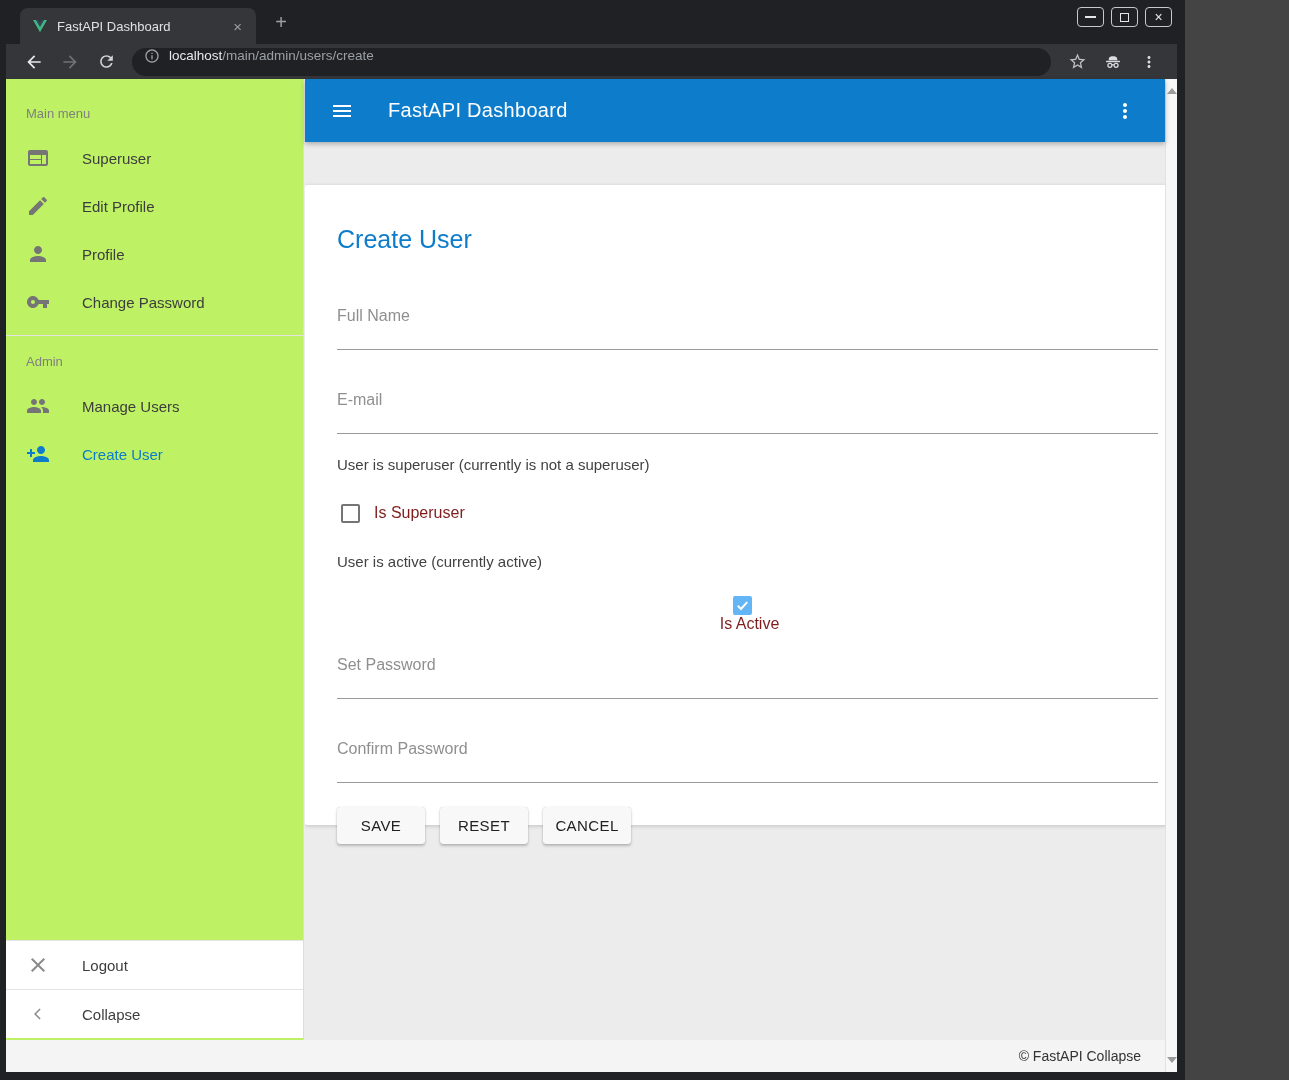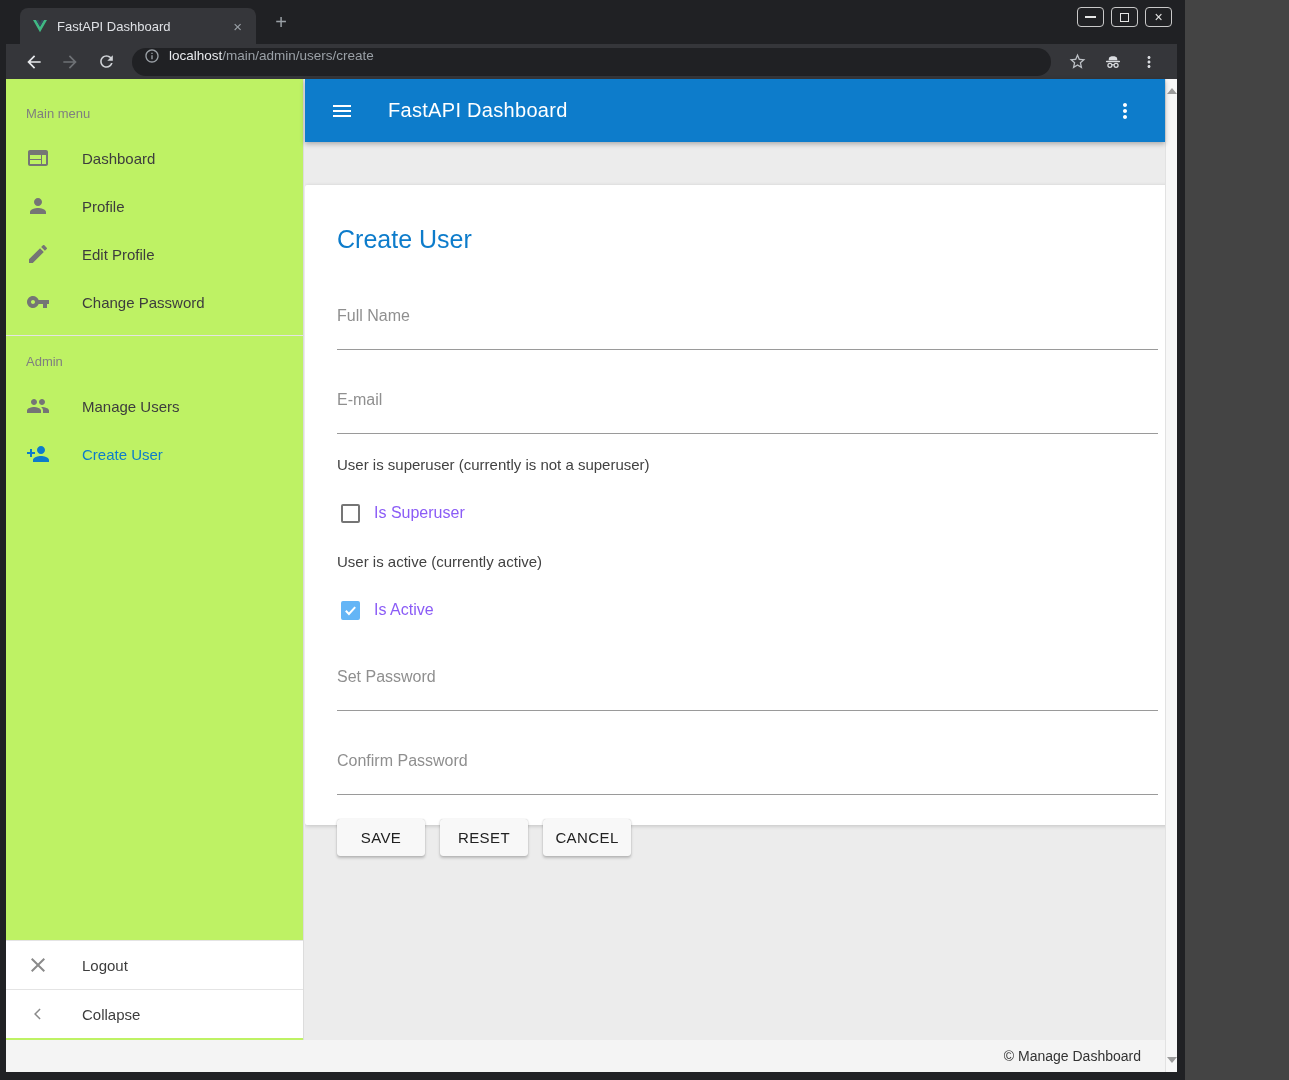--- a/index.html
+++ b/index.html
@@ -76,22 +76,22 @@
   .ufield::placeholder { color:#8f8f8f; opacity:1; }
   .f1 { margin-bottom:41px; }
   .f2 { margin-bottom:22px; }
   .note { font-size:15px; color:#424242; margin:0 0 26px; }
   .check-row { display:flex; align-items:center; margin:0 0 26px; padding-left:4px; height:28px; }
   .checkbox { width:19px; height:19px; border:2px solid #757575; border-radius:2px;
     margin-right:14px; display:flex; align-items:center; justify-content:center; cursor:pointer; }
   .checkbox.checked { background:var(--check); border-color:var(--check); }
   .checkbox svg { width:15px; height:15px; display:none; }
   .checkbox.checked svg { display:block; }
-  .check-label { font-size:16px; color:#8b5cf6; }
-  .cr2 { margin-bottom:44px; }
+  .check-label { font-size:16px; color:#7f1d1d; }
+  .cr2 { margin-bottom:32px;flex-direction:column; }
   .fp1 { margin-bottom:41px; margin-top:6px; }
   .fp2 { margin-bottom:24px; }
   .btn-row { display:flex; gap:15px; }
   .btn { min-width:88px; height:37px; background:#f8f8f8; border:none; border-radius:3px;
     box-shadow:0 2px 3px rgba(0,0,0,.22), 0 0 1px rgba(0,0,0,.25);
     font-size:15px; color:#212121; letter-spacing:.4px; padding:0 6px;
     font-family:"Liberation Sans", sans-serif; cursor:pointer; }
   
   .footer { position:absolute; left:0; right:12px; bottom:0; height:32px; background:#f4f4f4;
     display:flex; align-items:center; justify-content:flex-end;
@@ -177,37 +177,37 @@
 
     <nav class="sidebar">
       <div class="side-label">Main menu</div>
 
       <div class="side-item">
         <span class="mi">
           <svg viewBox="0 0 24 24" fill="currentColor">
               <path d="M20 4H4c-1.1 0-2 .9-2 2v12c0 1.1.9 2 2 2h16c1.1 0 2-.9 2-2V6c0-1.1-.9-2-2-2zm-5 14H4v-4h11v4zm0-5H4V9h11v4zm5 5h-4V9h4v9z"></path>
             </svg>
         </span>
-        <span>Dashboard</span>
+        <span>Superuser</span>
+      </div>
+      <div class="side-item">
+        <span class="mi">
+          <svg viewBox="0 0 24 24" fill="currentColor">
+              <path d="M3 17.25V21h3.75L17.81 9.94l-3.75-3.75L3 17.25zM20.71 7.04c.39-.39.39-1.02 0-1.41l-2.34-2.34c-.39-.39-1.02-.39-1.41 0l-1.83 1.83 3.75 3.75 1.83-1.83z"></path>
+            </svg>
+        </span>
+        <span>Edit Profile</span>
       </div>
       <div class="side-item">
         <span class="mi">
           <svg viewBox="0 0 24 24" fill="currentColor">
               <path d="M12 12c2.21 0 4-1.79 4-4s-1.79-4-4-4-4 1.79-4 4 1.79 4 4 4zm0 2c-2.67 0-8 1.34-8 4v2h16v-2c0-2.66-5.33-4-8-4z"></path>
             </svg>
         </span>
         <span>Profile</span>
-      </div>
-      <div class="side-item">
-        <span class="mi">
-          <svg viewBox="0 0 24 24" fill="currentColor">
-              <path d="M3 17.25V21h3.75L17.81 9.94l-3.75-3.75L3 17.25zM20.71 7.04c.39-.39.39-1.02 0-1.41l-2.34-2.34c-.39-.39-1.02-.39-1.41 0l-1.83 1.83 3.75 3.75 1.83-1.83z"></path>
-            </svg>
-        </span>
-        <span>Edit Profile</span>
       </div>
       <div class="side-item">
         <span class="mi">
           <svg viewBox="0 0 24 24" fill="currentColor">
               <path d="M12.65 10C11.83 7.67 9.61 6 7 6c-3.31 0-6 2.69-6 6s2.69 6 6 6c2.61 0 4.83-1.67 5.65-4H17v4h4v-4h2v-4H12.65zM7 14c-1.1 0-2-.9-2-2s.9-2 2-2 2 .9 2 2-.9 2-2 2z"></path>
             </svg>
         </span>
         <span>Change Password</span>
       </div>
 
@@ -305,21 +305,21 @@
 
         <div class="btn-row">
           <button class="btn">SAVE</button>
           <button class="btn">RESET</button>
           <button class="btn">CANCEL</button>
         </div>
       </div>
     </main>
 
     <footer class="footer">
-      <span>© Manage Dashboard</span>
+      <span>© FastAPI Collapse</span>
     </footer>
 
     <div class="scrollbar">
       <span class="sb-up"></span>
       <span class="sb-down"></span>
     </div>
   </div>
 </div>
 
 </body></html>

